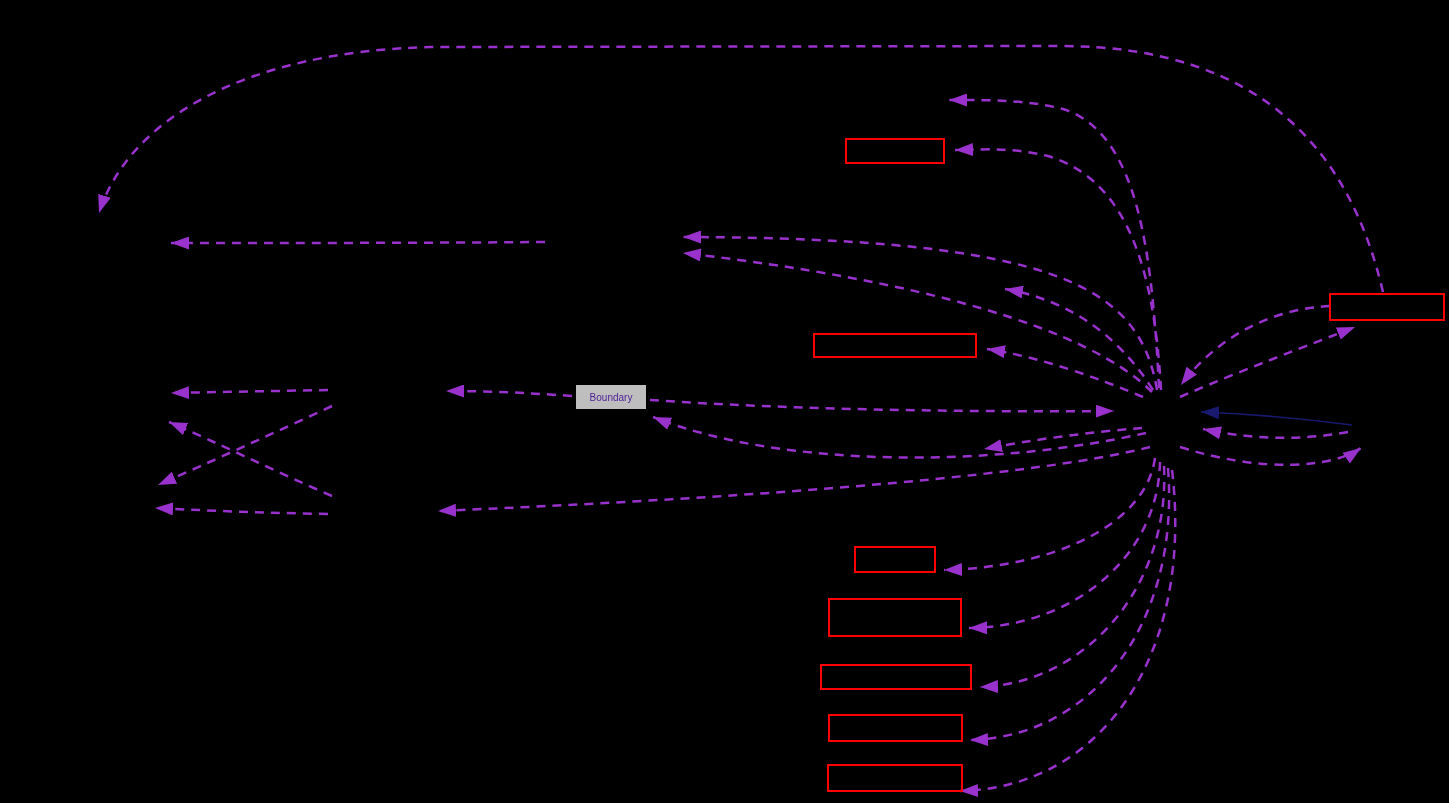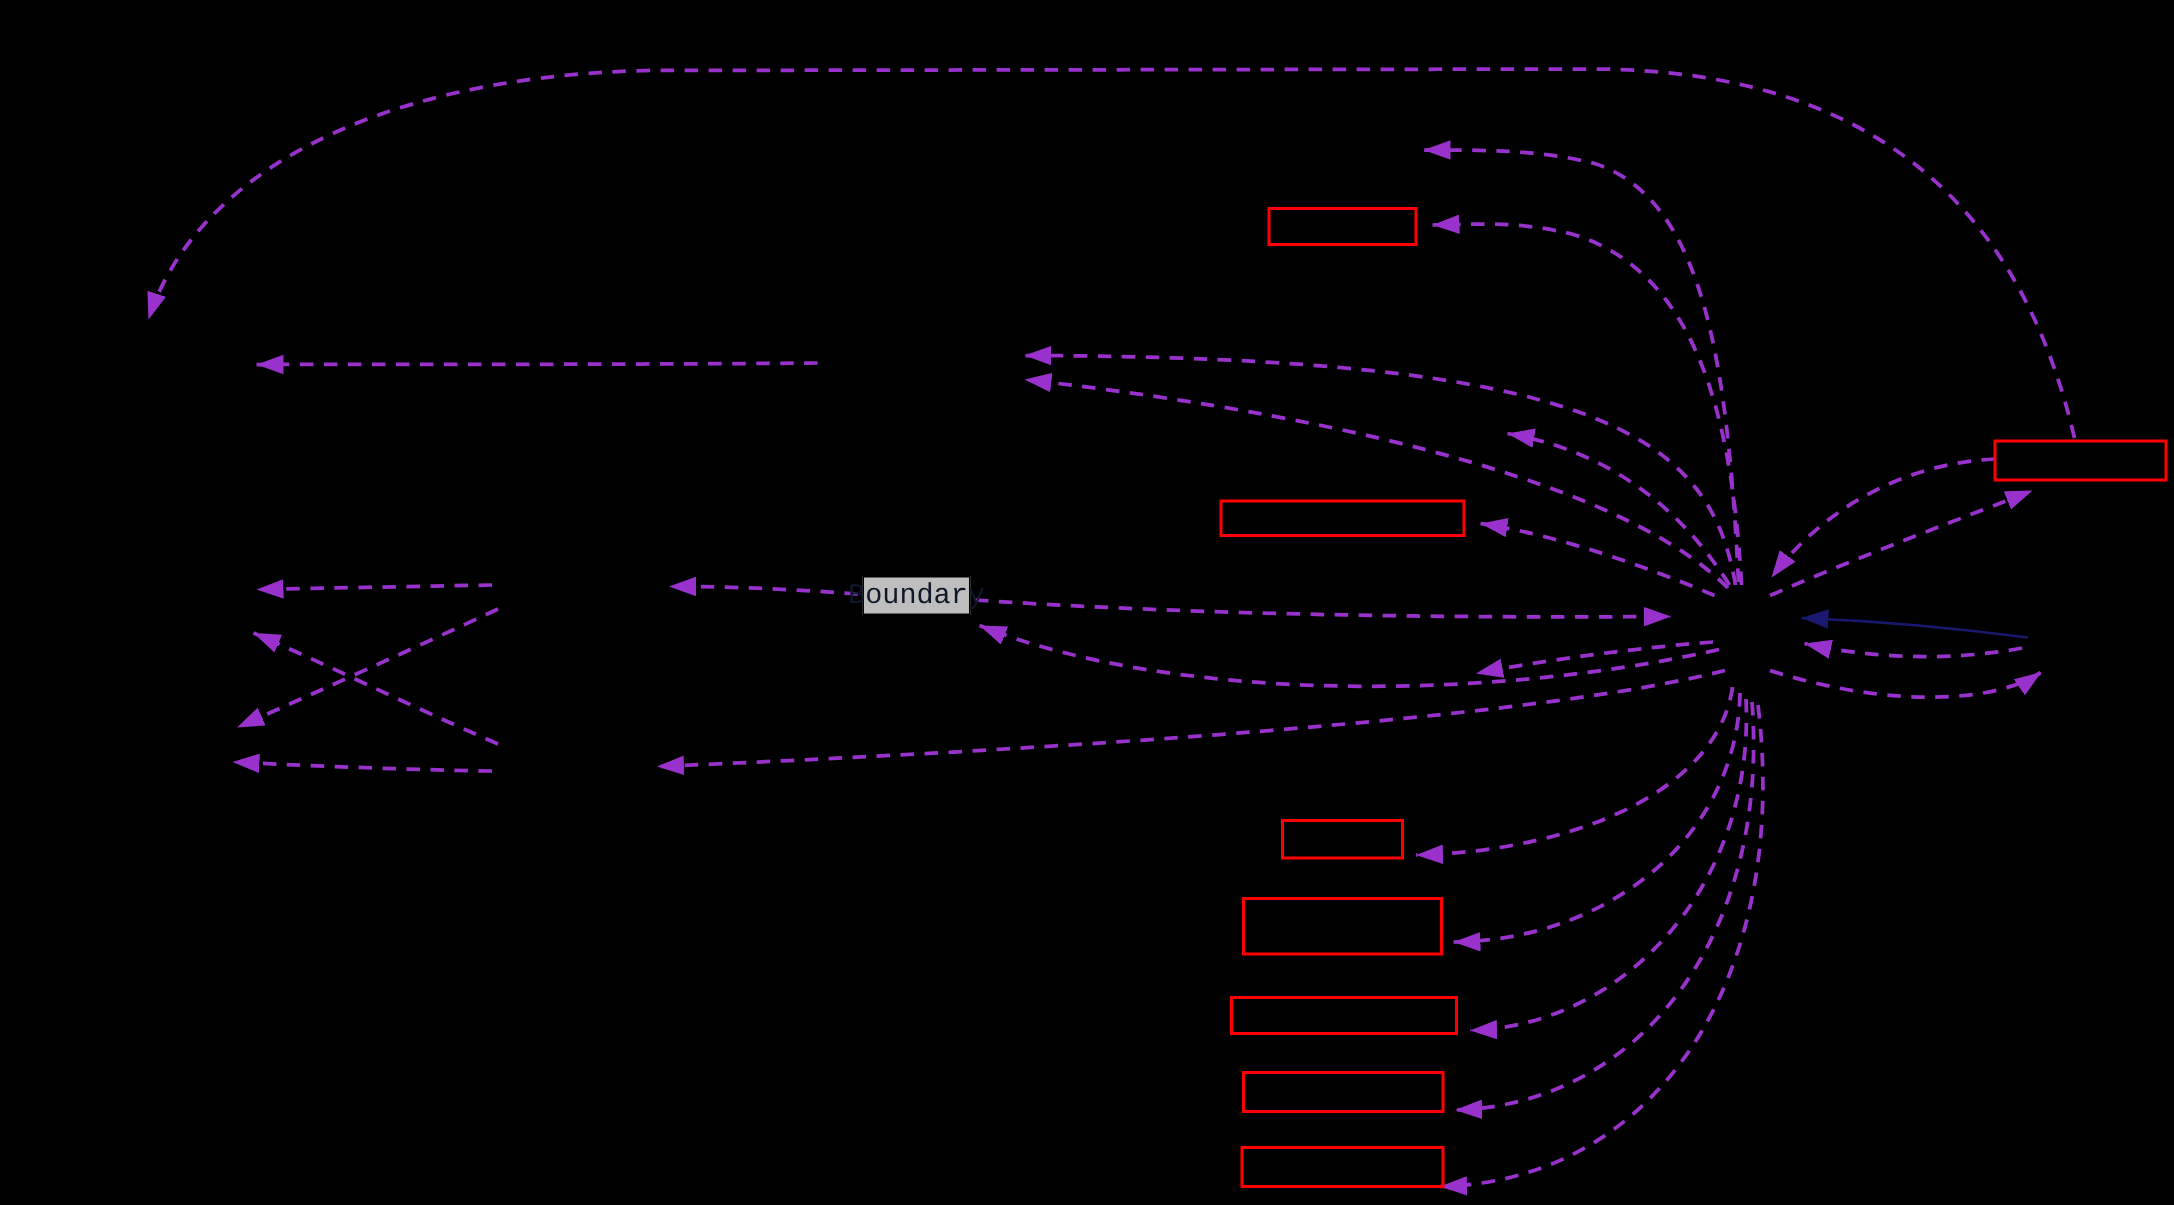--- a/index.html
+++ b/index.html
@@ -30,24 +30,23 @@
     left: 575px; top: 384px;
     width: 72px; height: 26px;
     background: #bebebe;
     border: 1px solid #000000;
     box-sizing: border-box;
     display: flex;
     align-items: center;
     justify-content: center;
   }
   .boundary-node span {
-    font-size: 19px;
-    color: #0f172a;
+    font-size: 10px;
+    color: #4c1d95;
     white-space: nowrap;
-    font-family: Liberation Mono, monospace;
   }
   path.edge-dashed {
     fill: none;
     stroke-dasharray: 9 7;
     stroke-width: 2.5;
   }
   path.edge-solid {
     fill: none;
     stroke-width: 1.6;
   }

